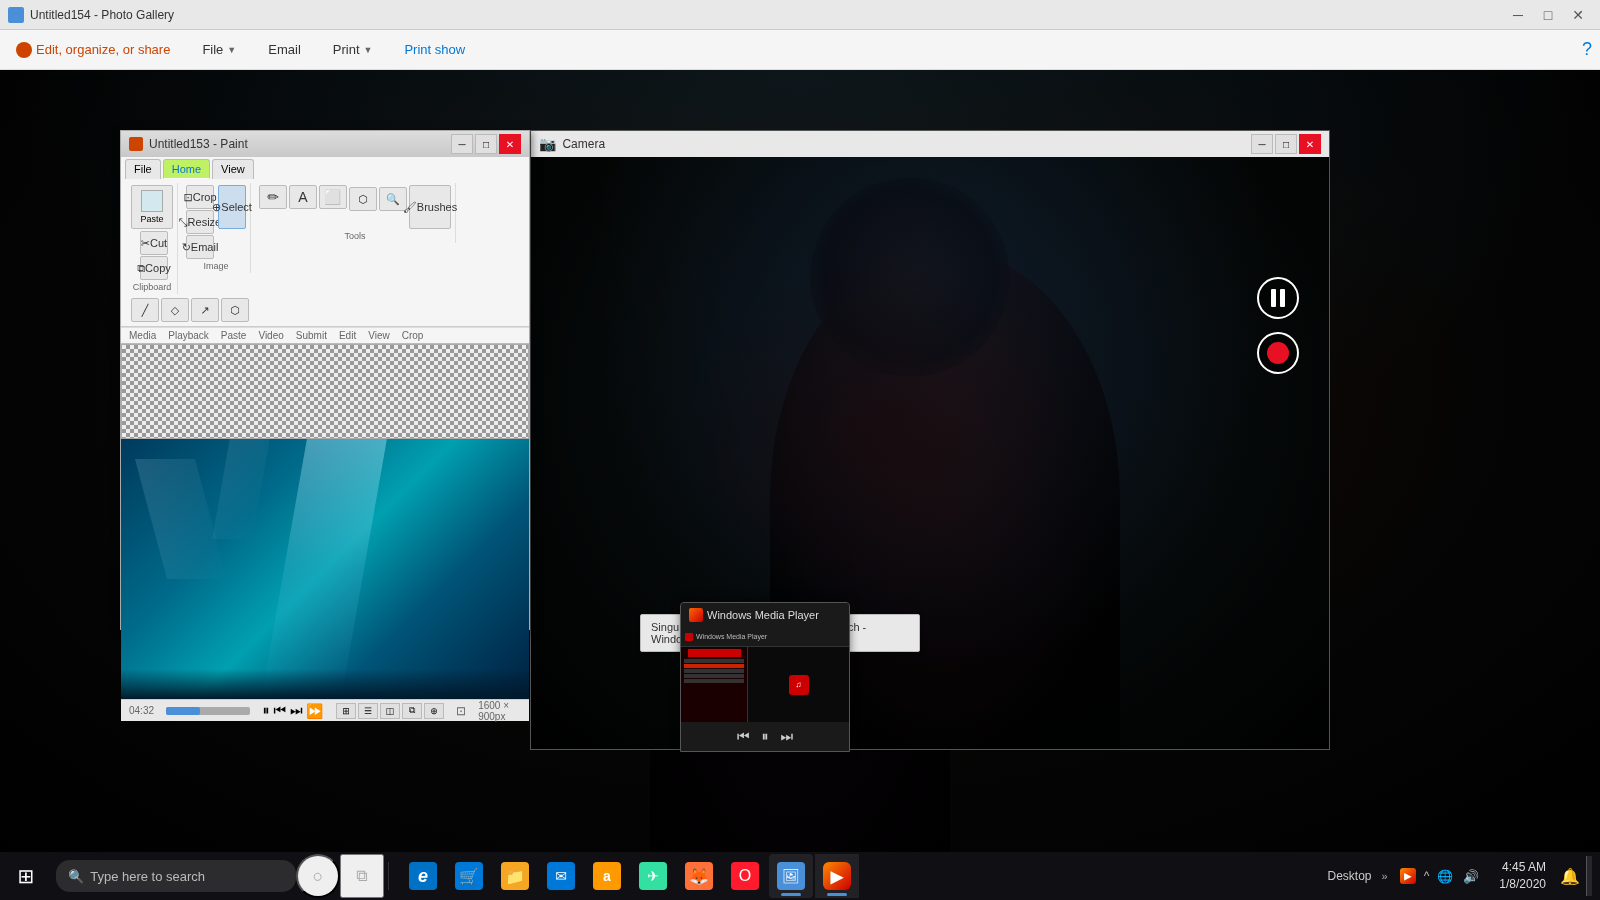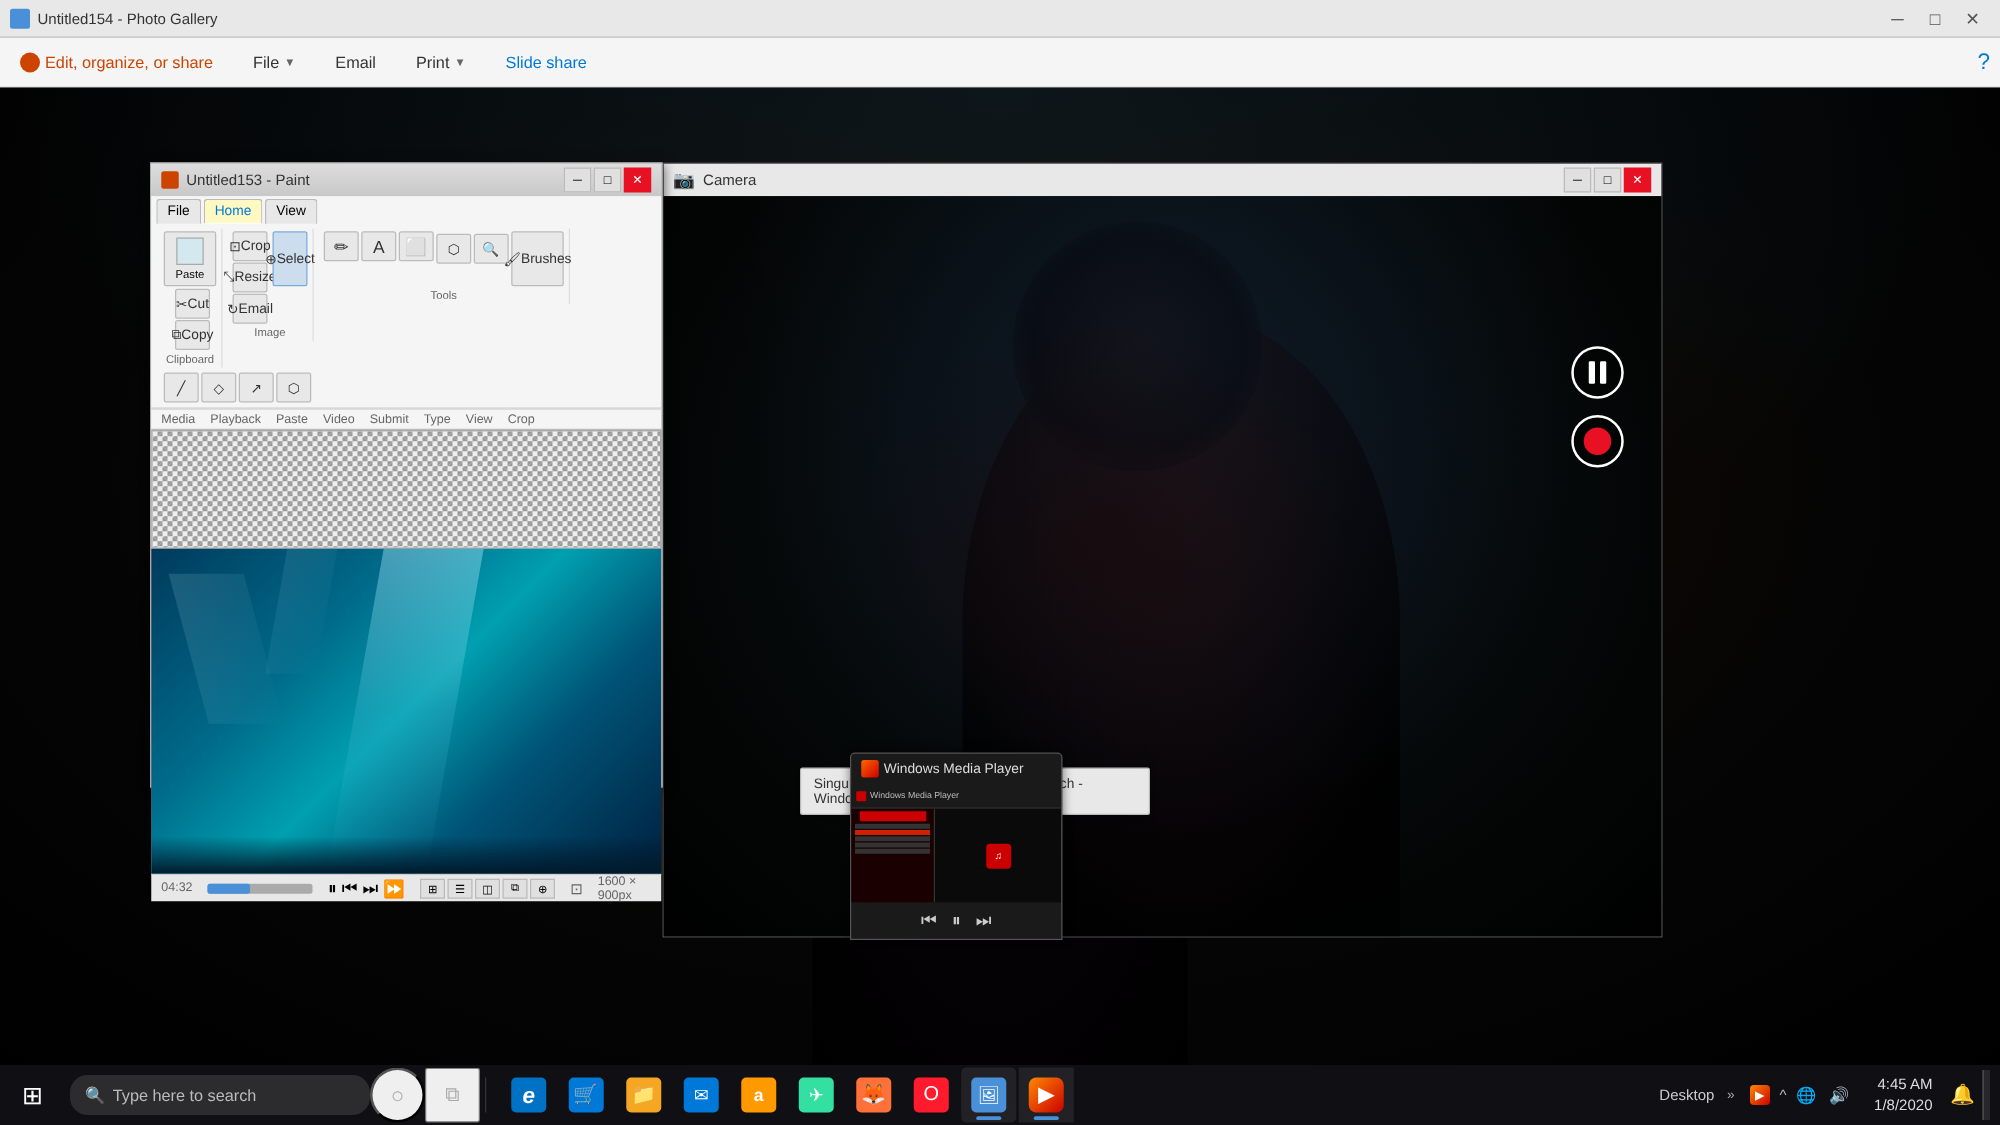--- a/index.html
+++ b/index.html
@@ -149,21 +149,21 @@
     .paint-tab {
       font-size: 11px;
       padding: 3px 8px;
       cursor: pointer;
       background: #e8e8e8;
       border: 1px solid #bbb;
       border-bottom: none;
       border-radius: 3px 3px 0 0;
     }
     .paint-tab.active-tab {
-      background: #fef9c3;
+      background: #bef264;
       color: #0078d7;
       border-bottom: 1px solid #fff;
     }
     .paint-tools {
       display: flex;
       align-items: flex-start;
       gap: 4px;
       padding: 4px 6px;
       border-bottom: 1px solid #ccc;
       flex-wrap: wrap;
@@ -598,21 +598,21 @@
       <span class="arrow">▼</span>
     </div>
     <div class="menu-item">
       <span>Email</span>
     </div>
     <div class="menu-item">
       <span>Print</span>
       <span class="arrow">▼</span>
     </div>
     <div class="menu-item active-menu">
-      <span>Slide share</span>
+      <span>Print show</span>
     </div>
     <div style="margin-left: auto;">
       <button style="background:none;border:none;font-size:18px;cursor:pointer;color:#0078d7;">?</button>
     </div>
   </div>
 
   <div class="gallery-content">
     <div class="main-image-area">
 
       <div class="main-image">
@@ -689,21 +689,21 @@
               <div class="tool-icon-btn">⬡</div>
             </div>
           </div>
 
           <div style="display:flex;font-size:10px;color:#666;padding:2px 8px;gap:12px;border-top:1px solid #ddd;">
             <span>Media</span>
             <span>Playback</span>
             <span>Paste</span>
             <span>Video</span>
             <span>Submit</span>
-            <span>Type</span>
+            <span>Edit</span>
             <span>View</span>
             <span>Crop</span>
           </div>
         </div>
 
         <div style="flex:1;background:#787878;overflow:hidden;display:flex;flex-direction:column;">
 
           <div style="height:95px;background:linear-gradient(45deg,#999 25%,transparent 25%),linear-gradient(-45deg,#999 25%,transparent 25%),linear-gradient(45deg,transparent 75%,#999 75%),linear-gradient(-45deg,transparent 75%,#999 75%);background-size:8px 8px;background-color:#eee;background-position:0 0,0 4px,4px -4px,-4px 0;border:1px solid #aaa;">
           </div>
 

